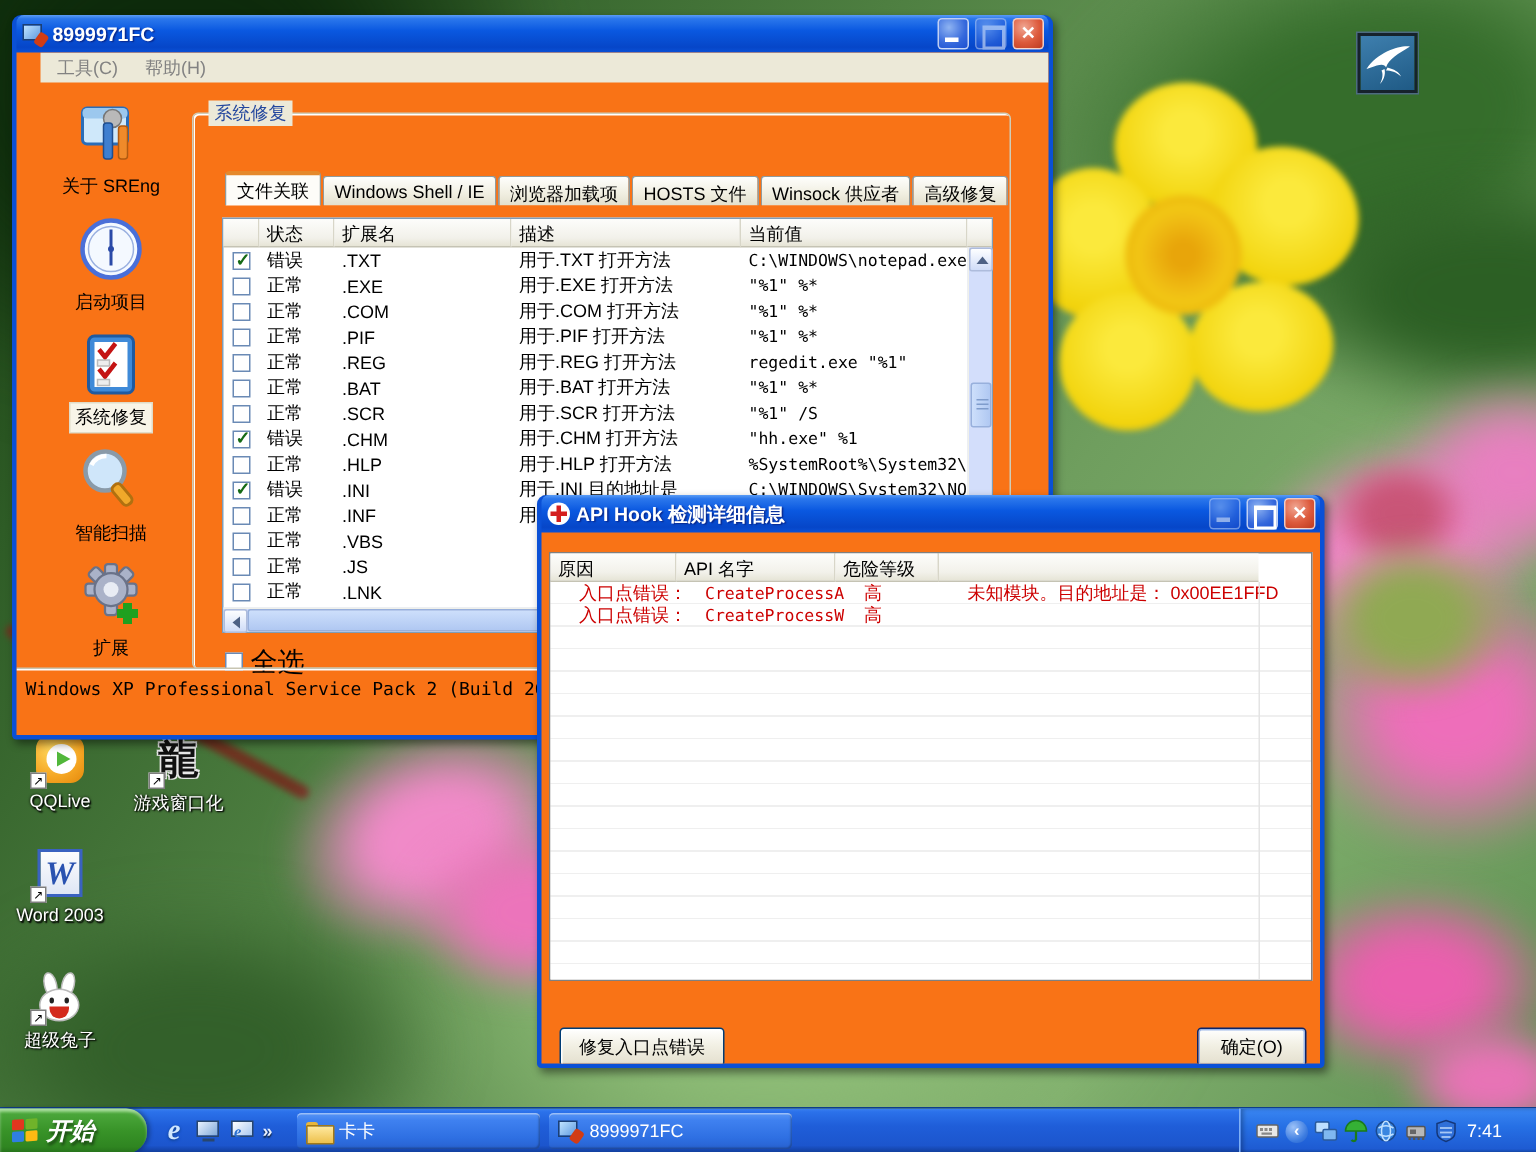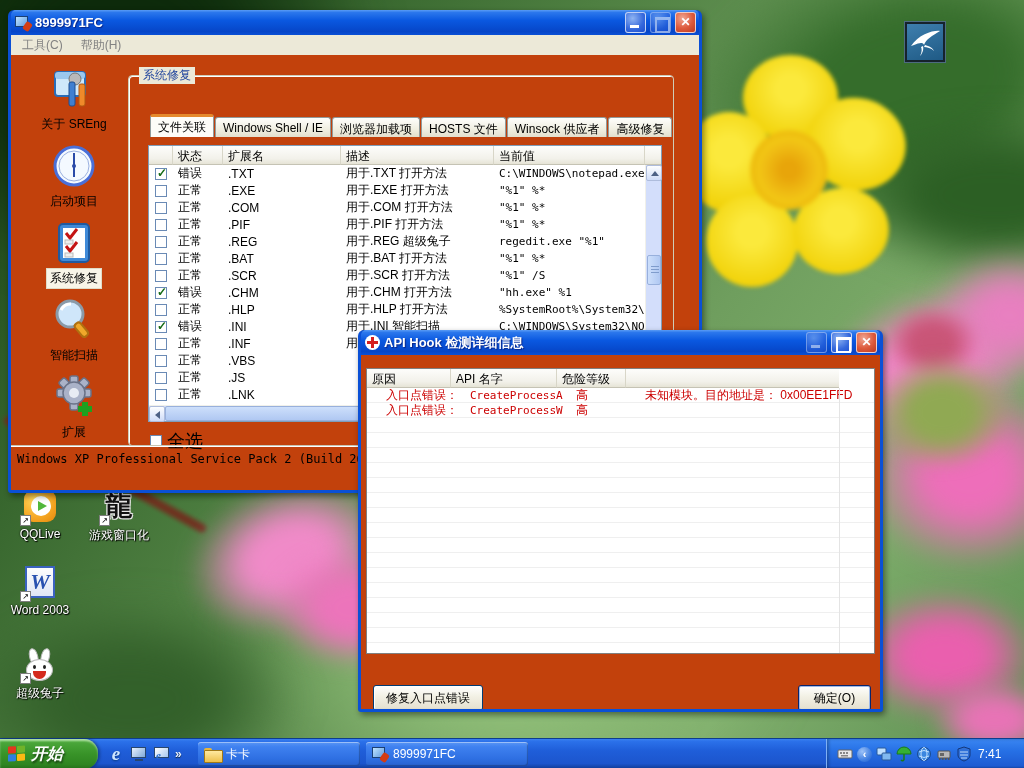--- a/index.html
+++ b/index.html
@@ -61,21 +61,21 @@
   .titlebar { height:25px; display:flex; align-items:center; gap:4px; padding:0 3px 0 4px; border-radius:5px 5px 0 0;
     background:linear-gradient(180deg,#5a9cf5 0%,#2b77ec 10%,#0a58e0 42%,#0646c8 86%,#0a50d6 100%); }
   .titlebar .ttext { flex:1; color:#fff; font-weight:bold; font-size:13px; text-shadow:1px 1px 1px #09268a; white-space:nowrap; overflow:hidden; }
   .tbtn { width:21px; height:21px; border-radius:3px; border:1px solid rgba(255,255,255,.7); position:relative; flex:0 0 auto; }
   .tb-blue { background:radial-gradient(circle at 35% 28%,#8fb4f2,#3568dc 60%,#1c4fd0); }
   .tb-close { background:radial-gradient(circle at 35% 28%,#f0a692,#dd5a3c 55%,#bc3a20); }
   .tb-dim { opacity:.55; }
   .g-min::after { content:""; position:absolute; left:4px; bottom:4px; width:9px; height:3px; background:#fff; }
   .g-max::after { content:""; position:absolute; left:4px; top:4px; width:11px; height:11px; border:2px solid #fff; border-top-width:3px; }
   .g-close::after { content:"✕"; position:absolute; left:0; top:0; width:100%; text-align:center; line-height:19px; color:#fff; font-size:12px; font-weight:bold; }
-  .client { position:relative; background:#c2410c; overflow:hidden; }
+  .client { position:relative; background:#f97316; overflow:hidden;padding-left:16px; }
   .appicon { width:16px; height:16px; flex:0 0 auto; position:relative; }
   .appicon .scr { position:absolute; left:0; top:1px; width:13px; height:11px; background:linear-gradient(135deg,#bfe3ff,#5e9ae0); border:1px solid #1b3f74; }
   .appicon .tool { position:absolute; right:0; bottom:0; width:7px; height:9px; background:#d23c14; border-radius:2px; transform:rotate(35deg); }
   .redcross { width:15px; height:15px; background:#fff; border-radius:50%; position:relative; flex:0 0 auto; }
   .redcross::before { content:""; position:absolute; left:6px; top:2px; width:3px; height:11px; background:#d41f1f; }
   .redcross::after { content:""; position:absolute; left:2px; top:6px; width:11px; height:3px; background:#d41f1f; }
 
   
   #mainwin { left:8px; top:10px; width:694px; height:483px; }
   #mainwin .client { height:455px; }
@@ -376,21 +376,21 @@
               <span class="tcb"></span>
               <span class="tc">正常</span>
               <span class="tc">.PIF</span>
               <span class="tc">用于.PIF 打开方法</span>
               <span class="tc c-value">"%1" %*</span>
             </div>
           <div class="trow">
               <span class="tcb"></span>
               <span class="tc">正常</span>
               <span class="tc">.REG</span>
-              <span class="tc">用于.REG 超级兔子</span>
+              <span class="tc">用于.REG 打开方法</span>
               <span class="tc c-value">regedit.exe "%1"</span>
             </div>
           <div class="trow">
               <span class="tcb"></span>
               <span class="tc">正常</span>
               <span class="tc">.BAT</span>
               <span class="tc">用于.BAT 打开方法</span>
               <span class="tc c-value">"%1" %*</span>
             </div>
           <div class="trow">
@@ -411,21 +411,21 @@
               <span class="tcb"></span>
               <span class="tc">正常</span>
               <span class="tc">.HLP</span>
               <span class="tc">用于.HLP 打开方法</span>
               <span class="tc c-value">%SystemRoot%\System32\</span>
             </div>
           <div class="trow">
               <span class="tcb on"></span>
               <span class="tc">错误</span>
               <span class="tc">.INI</span>
-              <span class="tc">用于.INI 智能扫描</span>
+              <span class="tc">用于.INI 目的地址是</span>
               <span class="tc c-value">C:\WINDOWS\System32\NO</span>
             </div>
           <div class="trow">
               <span class="tcb"></span>
               <span class="tc">正常</span>
               <span class="tc">.INF</span>
               <span class="tc">用于.INF 打开方法</span>
               <span class="tc c-value">%SystemRoot%\System32\</span>
             </div>
           <div class="trow">

